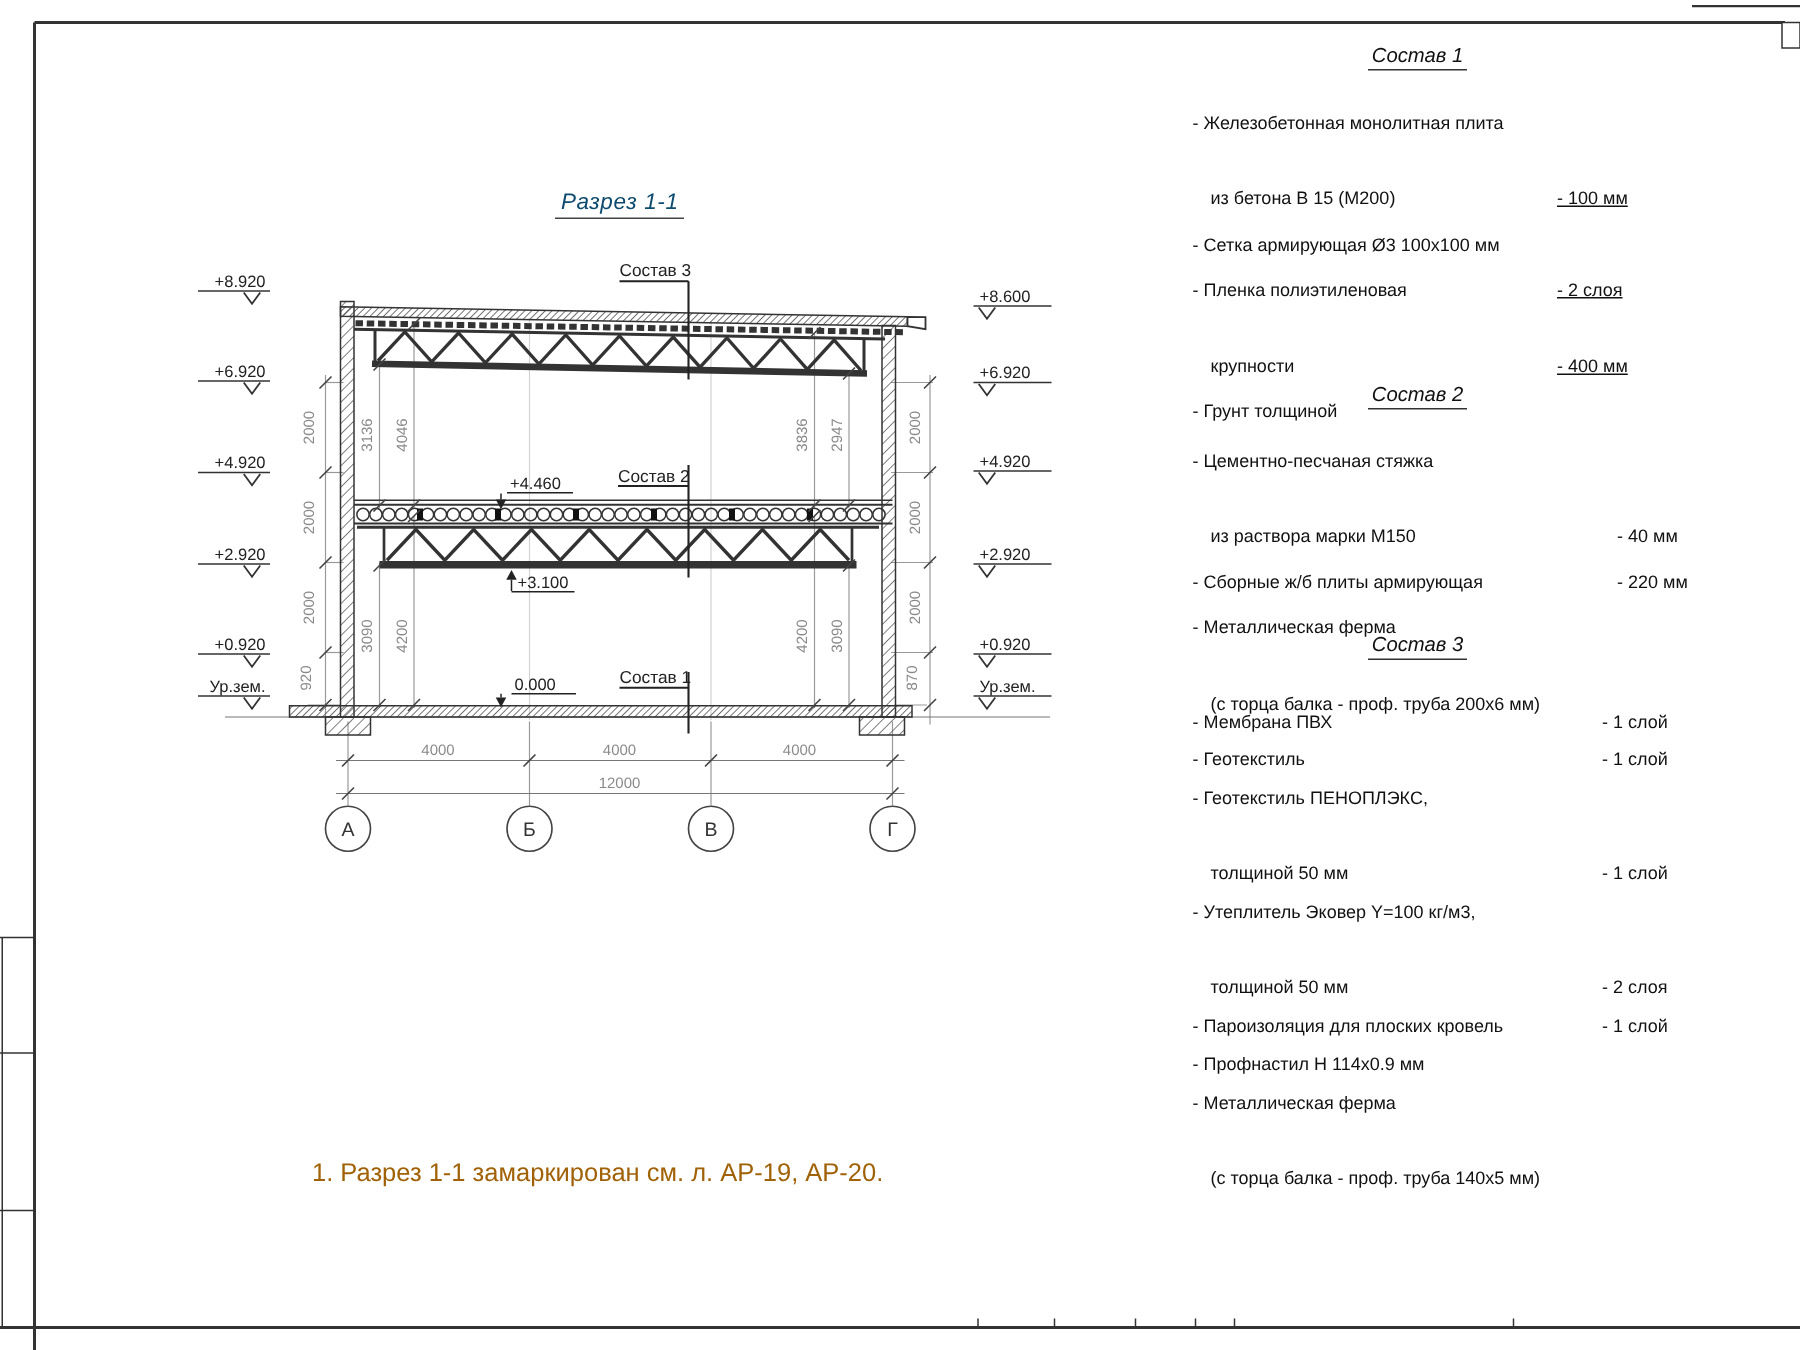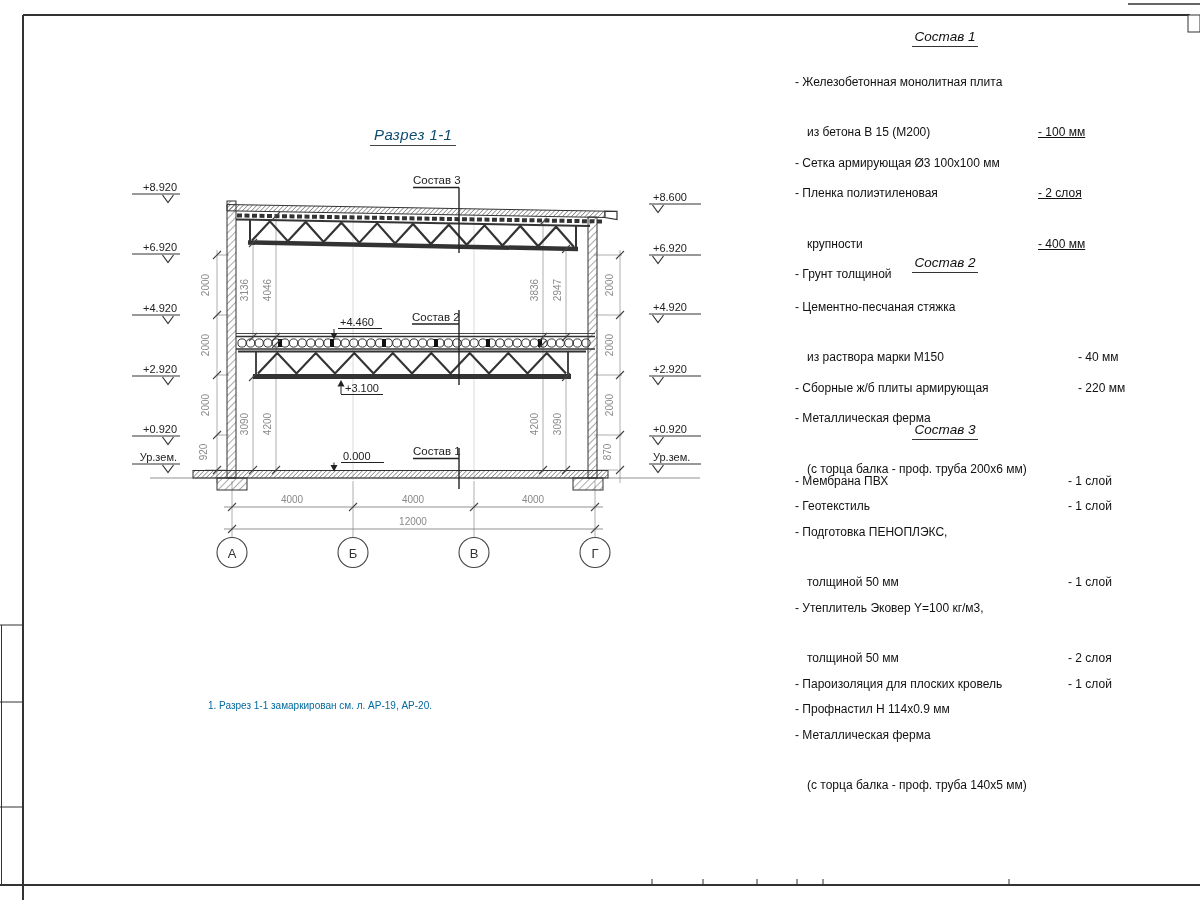--- a/index.html
+++ b/index.html
@@ -6,21 +6,21 @@
   .sheet{position:relative;width:1200px;height:900px;background:#ffffff;overflow:hidden;
          font-family:"Liberation Sans", sans-serif;}
   svg{position:absolute;left:0;top:0;}
   svg text{font-family:"Liberation Sans", sans-serif;}
   .t10{font-size:10px;fill:#8a8a8a;}
   .t11{font-size:11px;fill:#222;}
   .t12{font-size:11.5px;fill:#222;}
   .ax{font-size:13px;fill:#333;}
   .title{position:absolute;left:370px;top:126px;font-style:italic;font-size:15px;color:#0c4a6e;
          border-bottom:1.3px solid #444;padding:0 4px 2px 4px;letter-spacing:.4px;}
-  .note{position:absolute;left:208px;top:700px;font-size:10px;color:#0369a1;}
+  .note{position:absolute;left:208px;top:772px;font-size:17px;color:#a16207;}
   .sec{position:absolute;left:795px;color:#111;font-size:12px;line-height:14.5px;}
   .sec1{top:30px;width:300px;}
   .sec2{top:256px;width:327px;}
   .sec3{top:423px;width:303px;}
   .sec .hd{width:300px;text-align:center;font-style:italic;font-size:13.5px;font-weight:normal;margin:0;}
   .hd span{display:inline-block;border-bottom:1px solid #333;padding:0 3px 1px 3px;}
   .sec1 .hd{margin-bottom:28px;}
   .sec2 .hd{margin-bottom:27px;}
   .sec3 .hd{margin-bottom:34px;}
   .it{position:relative;margin-bottom:16px;}
@@ -374,21 +374,21 @@
   <div class="hd"><span>Состав 3</span></div>
   <div class="it">
     <div class="l1">- Мембрана ПВХ</div>
     <span class="val">- 1 слой</span>
   </div>
   <div class="it">
     <div class="l1">- Геотекстиль</div>
     <span class="val">- 1 слой</span>
   </div>
   <div class="it">
-    <div class="l1">- Подготовка ПЕНОПЛЭКС,</div>
+    <div class="l1">- Геотекстиль ПЕНОПЛЭКС,</div>
     <div class="l2">толщиной 50 мм</div>
     <span class="val">- 1 слой</span>
   </div>
   <div class="it">
     <div class="l1">- Утеплитель Эковер Y=100 кг/м3,</div>
     <div class="l2">толщиной 50 мм</div>
     <span class="val">- 2 слоя</span>
   </div>
   <div class="it">
     <div class="l1">- Пароизоляция для плоских кровель</div>

